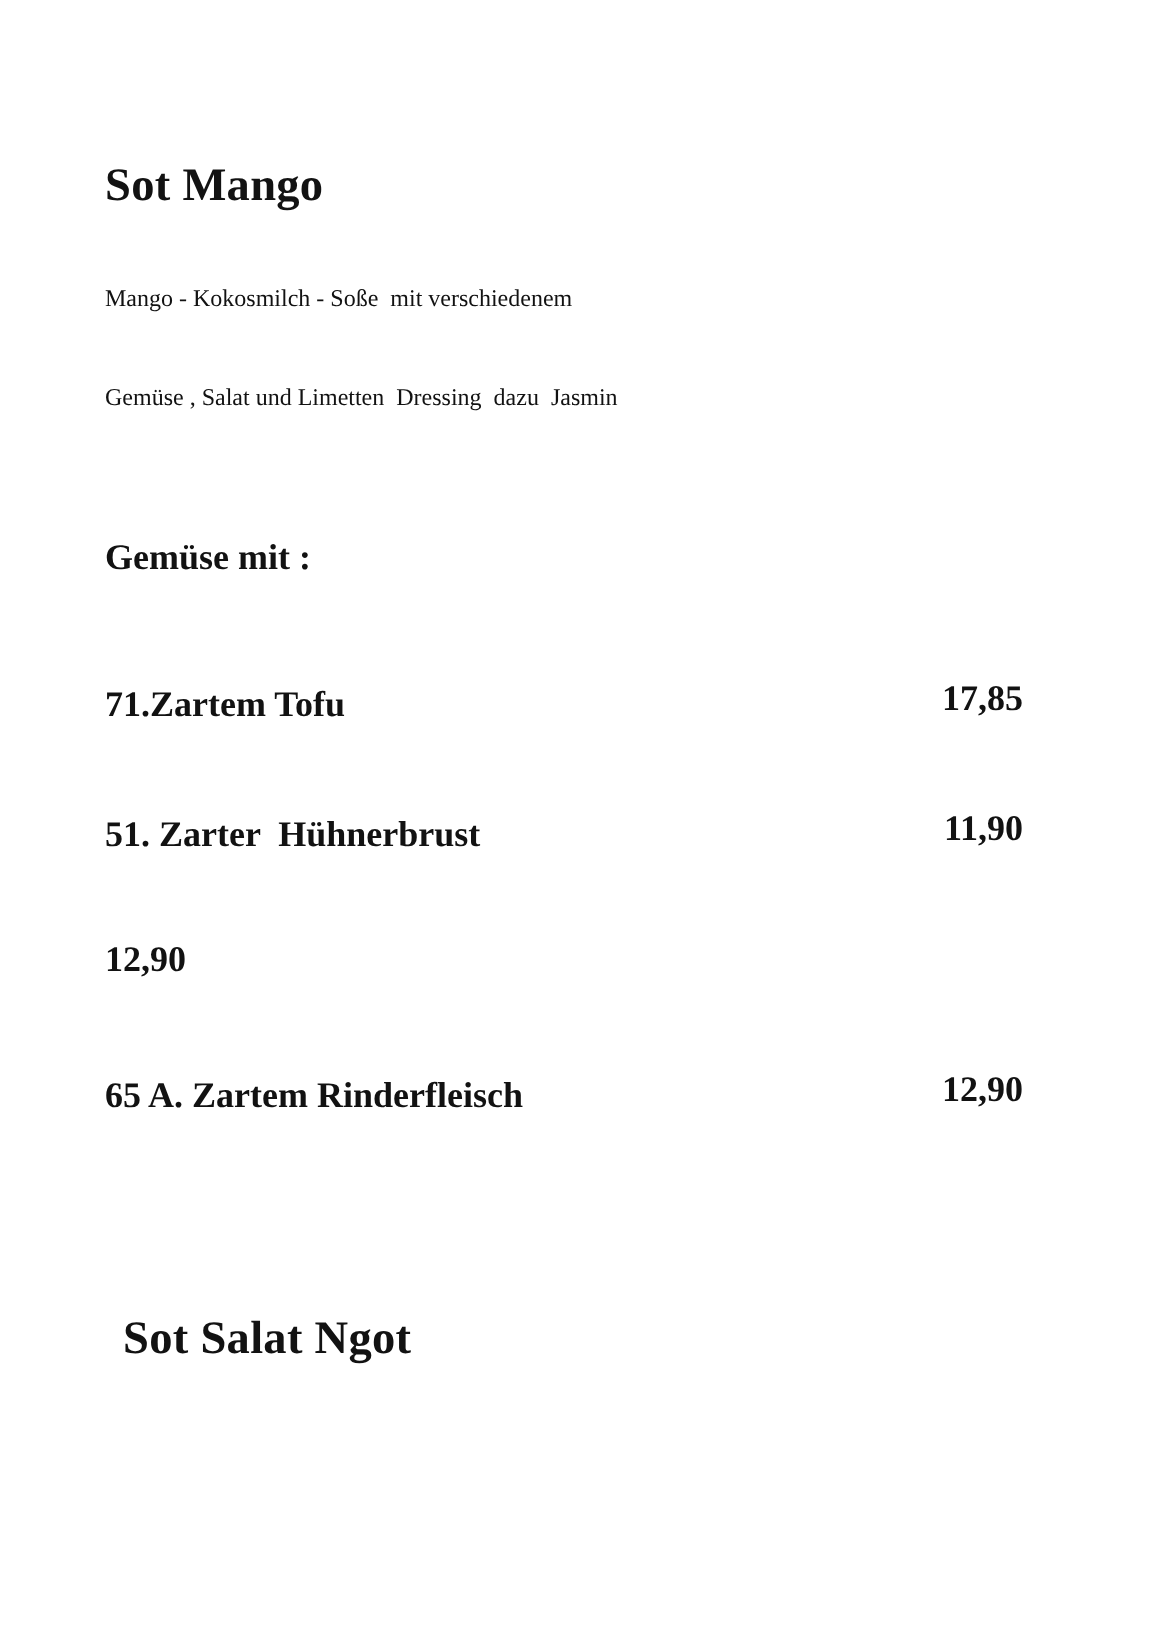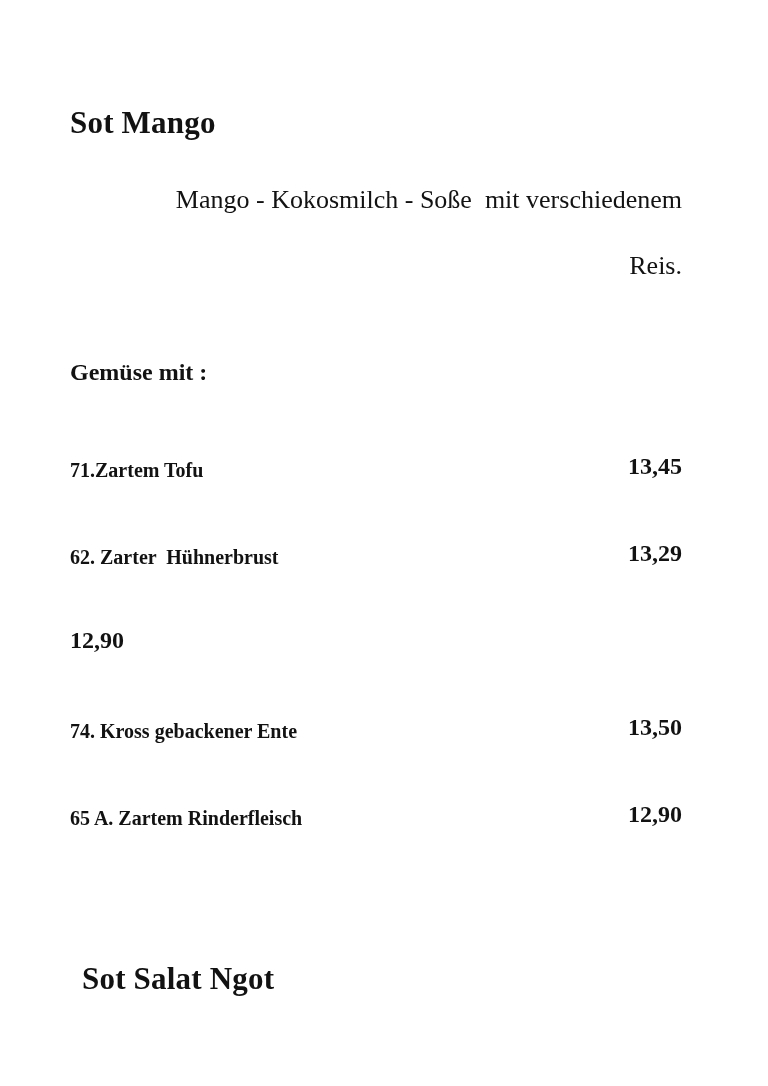--- a/index.html
+++ b/index.html
@@ -28,79 +28,74 @@
   }
   .section-title {
     margin: 0;
     font-size: 31px;
     line-height: 34px;
     font-weight: 700;
     letter-spacing: 0.2px;
   }
   .desc {
     margin: 0;
-    font-size: 26px;
+    font-size: 16px;
     line-height: 30px;
     font-weight: 400;
-    text-align: right;
   }
   .desc.first {
     margin-top: 9px;
   }
   .chooser {
     margin: 24px 0 0 0;
     font-size: 24px;
     line-height: 26px;
     font-weight: 700;
   }
   .item-row {
     display: flex;
     justify-content: space-between;
     align-items: flex-start;
     margin-top: 18px;
     height: 33px;
   }
   .item-label {
-    font-size: 20px;
+    font-size: 24px;
     line-height: 26px;
     font-weight: 700;
   }
   .item-price {
     font-size: 24px;
     line-height: 26px;
     font-weight: 700;
     transform: translateY(-4px);
   }
 </style>
 </head>
 <body>
 
 <div class="page">
 
   <div class="section">
     <h2 class="section-title">Sot Mango</h2>
     <p class="desc first">Mango - Kokosmilch - Soße  mit verschiedenem</p>
-    <p class="desc">Reis.</p>
+    <p class="desc">Gemüse , Salat und Limetten  Dressing  dazu  Jasmin</p>
 
     <h3 class="chooser">Gemüse mit :</h3>
 
     <div class="item-row">
       <span class="item-label">71.Zartem Tofu</span>
-      <span class="item-price">13,45</span>
+      <span class="item-price">17,85</span>
     </div>
     <div class="item-row">
-      <span class="item-label">62. Zarter  Hühnerbrust</span>
-      <span class="item-price">13,29</span>
+      <span class="item-label">51. Zarter  Hühnerbrust</span>
+      <span class="item-price">11,90</span>
     </div>
     <div class="item-row">
       <span class="item-price">12,90</span>
-    </div>
-    <div class="item-row">
-      <span class="item-label">74. Kross gebackener Ente</span>
-      <span class="item-price">13,50</span>
     </div>
     <div class="item-row">
       <span class="item-label">65 A. Zartem Rinderfleisch</span>
       <span class="item-price">12,90</span>
     </div>
   </div>
 
   <div class="section indented">
     <h2 class="section-title">Sot Salat Ngot</h2>
     

